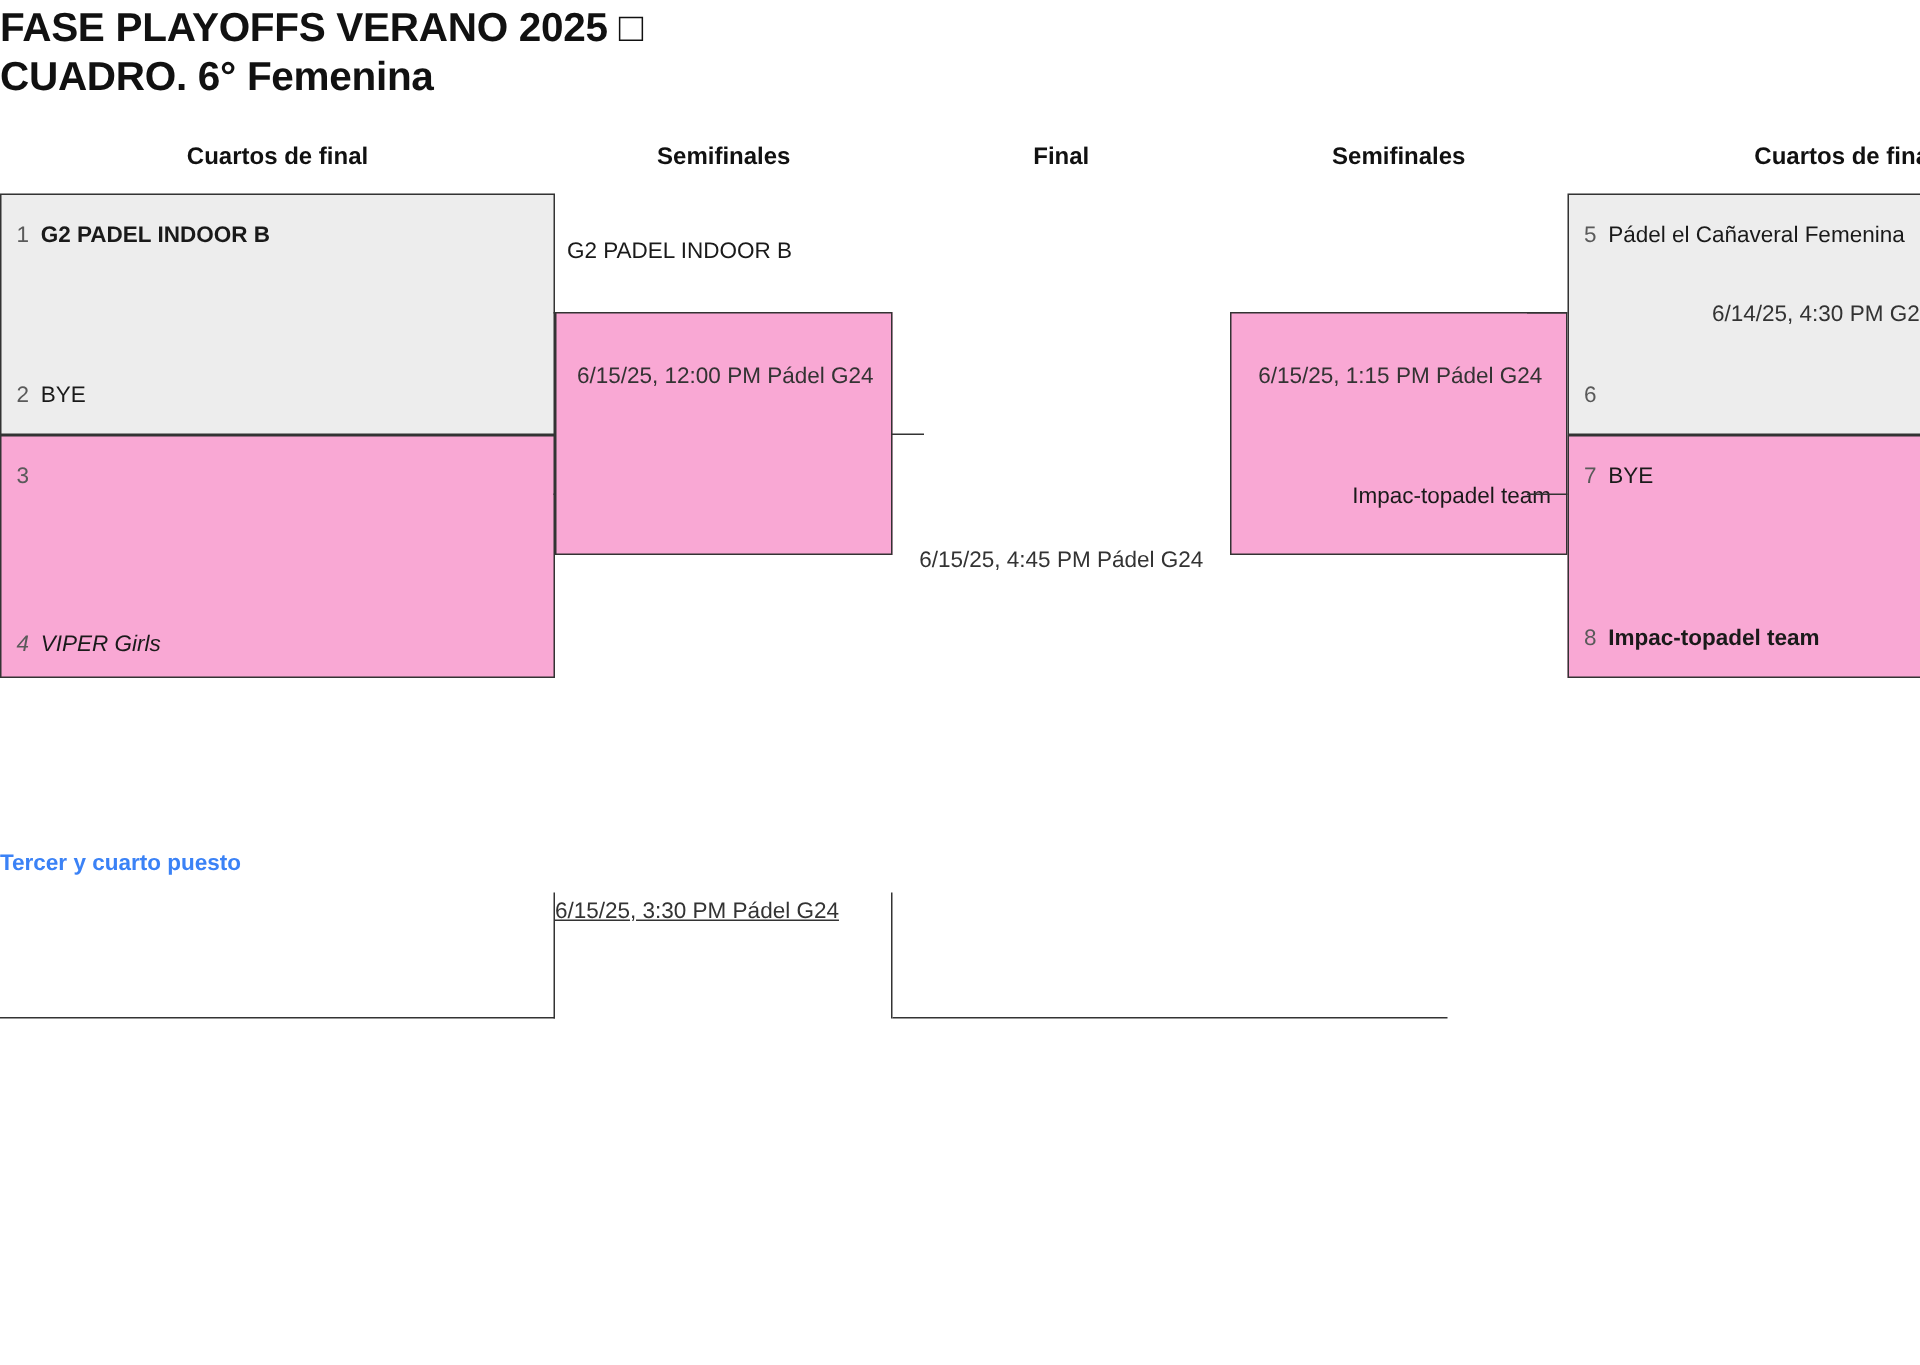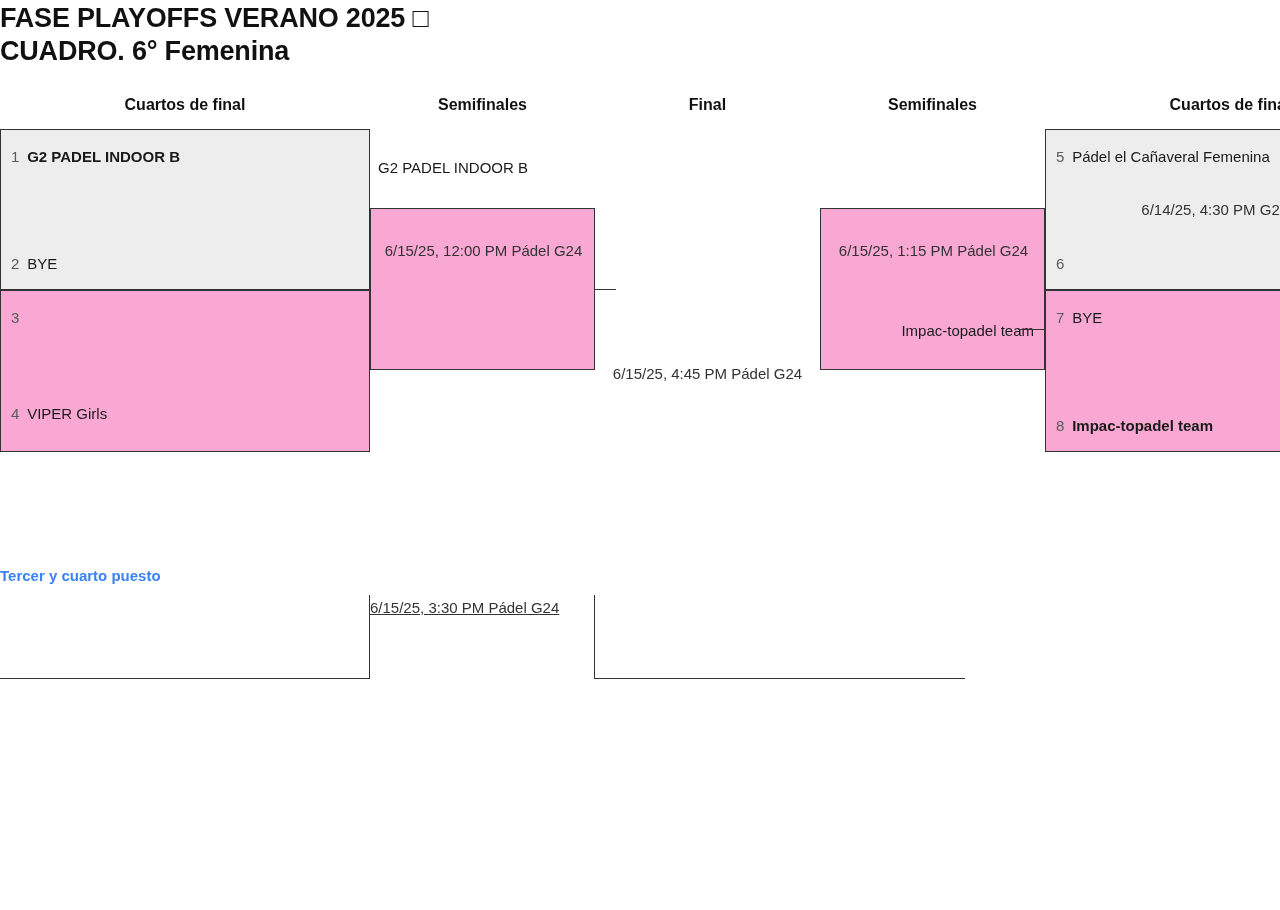--- a/index.html
+++ b/index.html
@@ -154,21 +154,21 @@
     <span class="seed">2</span>
     <span class="team">BYE</span>
   </div>
 </div>
 
 <div class="box" style="left:0px; top:290px; width:370px; height:162px;">
   <div class="slot left" style="top:18px;">
     <span class="seed">3</span>
     <span class="team"></span>
   </div>
-  <div class="slot left" style="top:114px;">
+  <div class="slot left" style="top:130px;font-style:italic;">
     <span class="seed">4</span>
     <span class="team">VIPER Girls</span>
   </div>
 </div>
 
 <div class="hline" style="left:369px; top:208px; width:27px;"></div>
 <div class="hline" style="left:369px; top:329px; width:27px;"></div>
 
 <div class="slot left" style="left:378px; top:159px; font-size:15px;">
   <span class="team">G2 PADEL INDOOR B</span>

